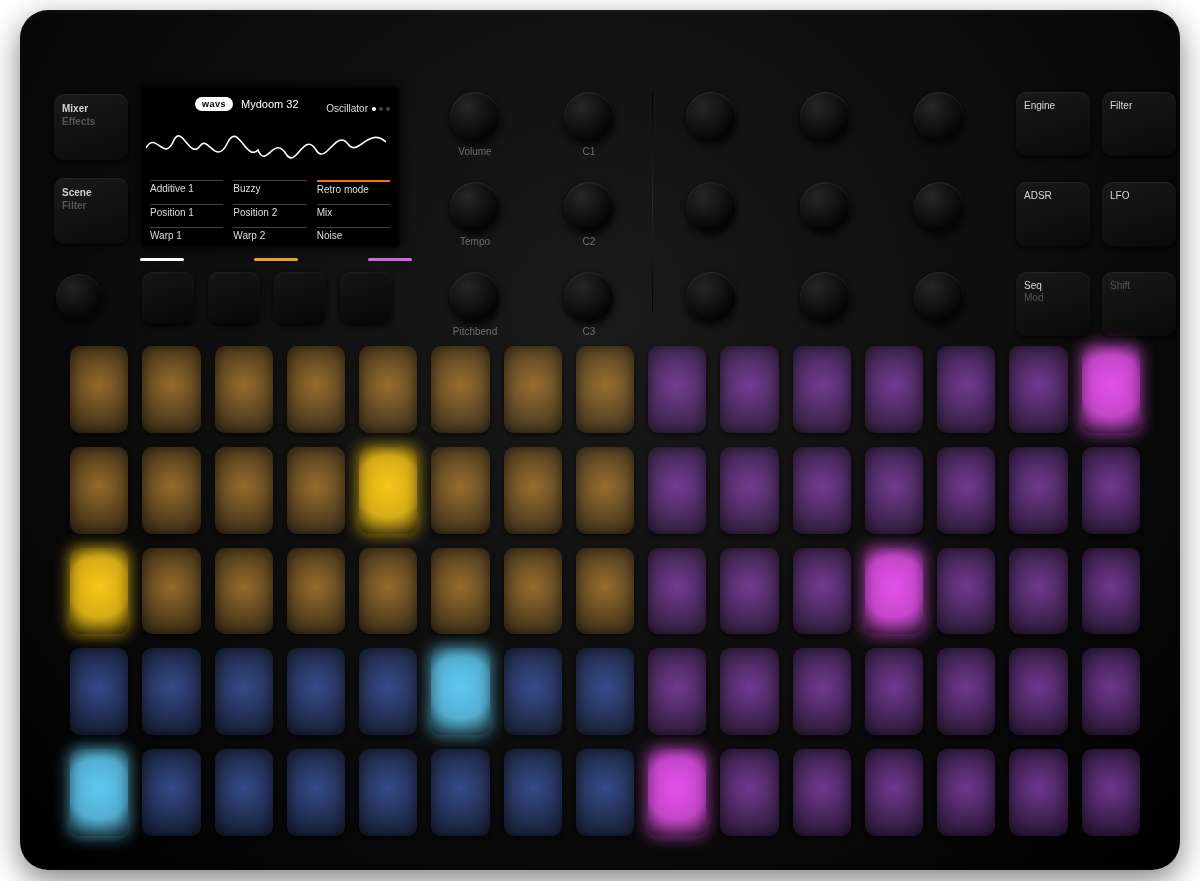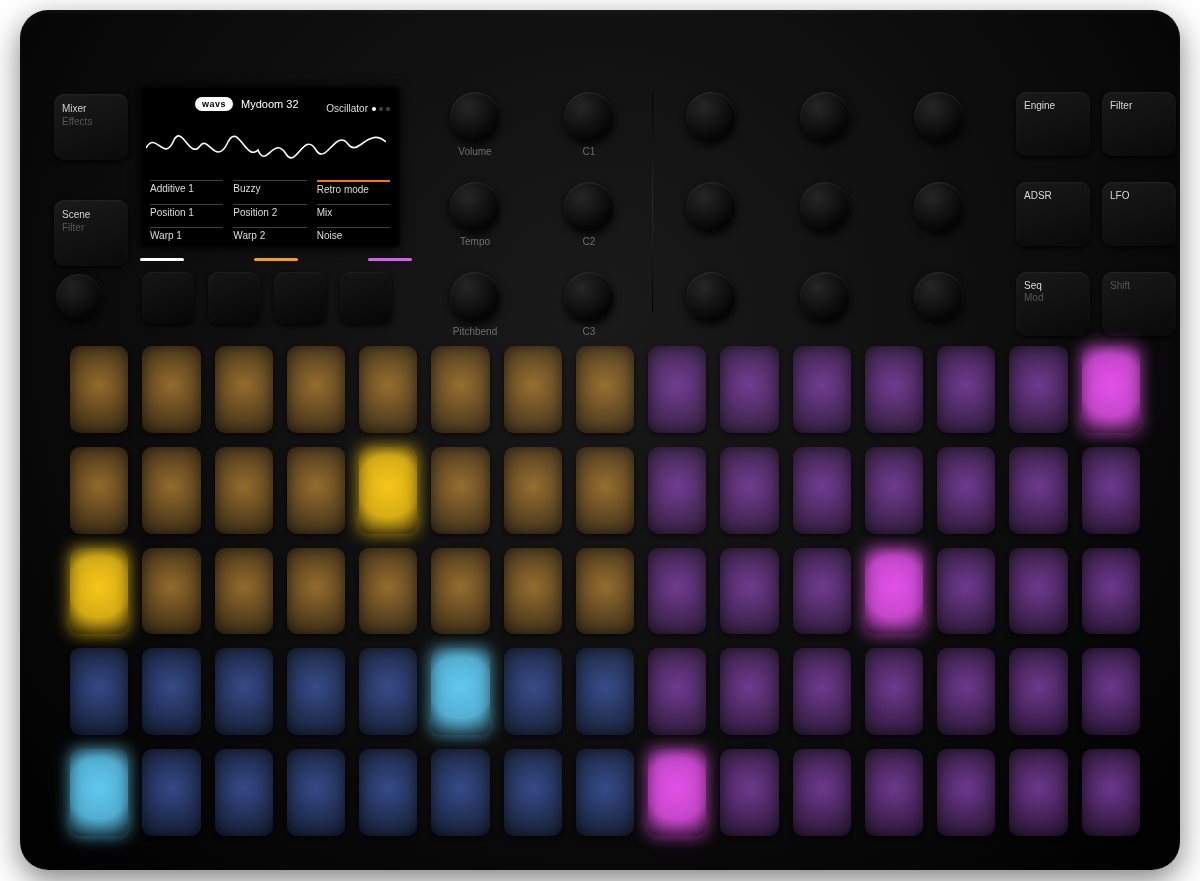--- a/index.html
+++ b/index.html
@@ -19,25 +19,25 @@
   .logo-name{color:#f0f0f0;font-size:20px;font-weight:500;letter-spacing:.3px;}
   .hdr-right{margin-left:auto;display:flex;align-items:baseline;gap:18px;}
   .tagline{color:#b0b0b0;font-size:13px;}
   .product{color:#f5f5f5;font-size:24px;font-weight:300;letter-spacing:.5px;}
   
   .panel{position:absolute;top:72px;left:34px;right:34px;height:246px;}
   
   .lbtn{position:absolute;width:58px;height:50px;border-radius:10px;
     background:linear-gradient(160deg,#1a1a1a,#0a0a0a);
     box-shadow:inset 0 1px 2px rgba(255,255,255,.06),0 2px 4px rgba(0,0,0,.8);
-    padding:8px 8px;font-size:10px;line-height:13px;}
+    padding:8px 8px;font-size:10px;line-height:13px;font-weight:bold;}
   .lbtn .p{color:#d0d0d0;}
   .lbtn .s{color:#555;}
   .lbtn.l1{left:0;top:12px;}
-  .lbtn.l2{left:0;top:118px;}
+  .lbtn.l2{left:0;top:96px;}
   .sqbtn{position:absolute;width:52px;height:52px;border-radius:10px;
     background:linear-gradient(160deg,#161616,#060606);
     box-shadow:inset 0 1px 2px rgba(255,255,255,.05),0 2px 5px rgba(0,0,0,.85);}
   .knob-sm{position:absolute;width:46px;height:46px;border-radius:50%;
     background:radial-gradient(circle at 35% 30%,#222,#050505 70%);
     box-shadow:0 3px 6px rgba(0,0,0,.9),inset 0 1px 2px rgba(255,255,255,.08);}
   
   .scr{position:absolute;left:86px;top:4px;width:260px;height:162px;
     background:#000;border-radius:6px;box-shadow:inset 0 0 0 2px #050505,0 0 12px rgba(0,0,0,.9);
     padding:8px 10px;box-sizing:border-box;color:#fff;font-size:11px;}

